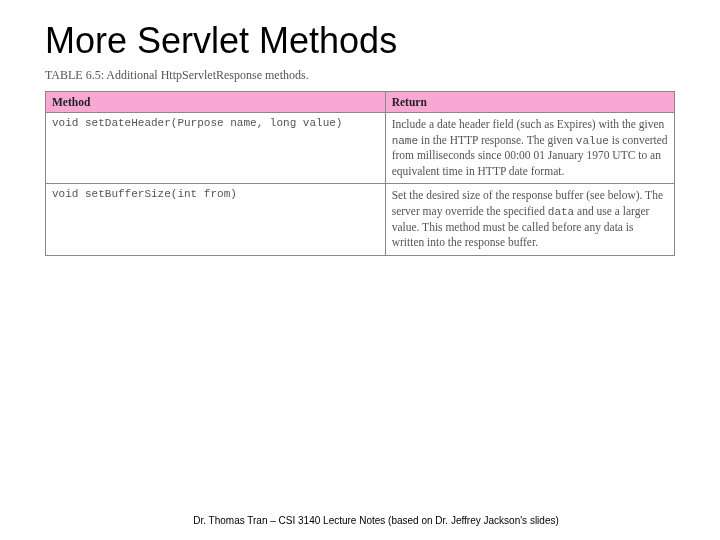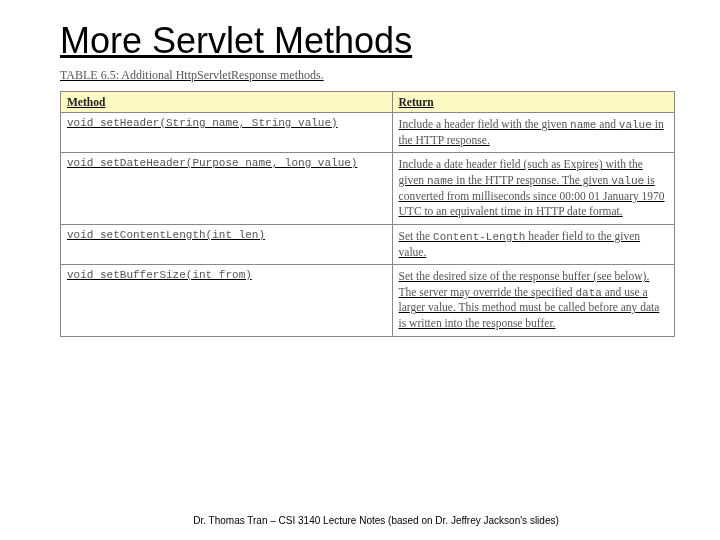--- a/index.html
+++ b/index.html
@@ -6,22 +6,21 @@
     margin: 0;
     padding: 0;
     width: 720px;
     height: 540px;
     background: #ffffff;
     font-family: Arial, Helvetica, sans-serif;
     position: relative;
     box-sizing: border-box;
   }
   .slide {
-    padding: 20px 45px 0 60px;
-    text-decoration: underline;
+    padding: 20px 45px 0 45px;
   }
   .title {
     font-size: 36px;
     font-weight: 400;
     color: #000;
     text-align: left;
     margin: 0 0 6px 0;
     font-family: Arial, Helvetica, sans-serif;
   }
   .caption {
@@ -41,21 +40,21 @@
   table.methods th, table.methods td {
     border: 1px solid #888;
     vertical-align: top;
     padding: 4px 6px;
     text-align: left;
   }
   table.methods th {
     font-family: Georgia, 'Times New Roman', serif;
     font-weight: bold;
     color: #222;
-    background: #fef9c3;
+    background: #f9a8d4;
   }
   col.c1 { width: 54%; }
   col.c2 { width: 46%; }
   .sig {
     font-family: "Courier New", Courier, monospace;
     font-size: 11px;
     color: #555;
     white-space: normal;
   }
   .desc {
@@ -92,30 +91,22 @@
         <col class="c2">
       </colgroup>
     <thead>
       <tr>
         <th>Method</th>
         <th>Return</th>
       </tr>
     </thead>
     <tbody id="rows">
         <tr>
-          <td class="sig">void setHeader(String name, String value)</td>
-          <td class="desc">Include a header field with the given <span class="tt">name</span> and <span class="tt">value</span> in the HTTP response.</td>
-        </tr>
-        <tr>
           <td class="sig">void setDateHeader(Purpose name, long value)</td>
           <td class="desc">Include a date header field (such as Expires) with the given <span class="tt">name</span> in the HTTP response. The given <span class="tt">value</span> is converted from milliseconds since 00:00 01 January 1970 UTC to an equivalent time in HTTP date format.</td>
-        </tr>
-        <tr>
-          <td class="sig">void setContentLength(int len)</td>
-          <td class="desc">Set the <span class="tt">Content-Length</span> header field to the given value.</td>
         </tr>
         <tr>
           <td class="sig">void setBufferSize(int from)</td>
           <td class="desc">Set the desired size of the response buffer (see below). The server may override the specified <span class="tt">data</span> and use a larger value. This method must be called before any data is written into the response buffer.</td>
         </tr>
       </tbody>
   </table>
 </div>
 
 <div class="footer">Dr. Thomas Tran – CSI 3140 Lecture Notes (based on Dr. Jeffrey Jackson's slides)</div>

